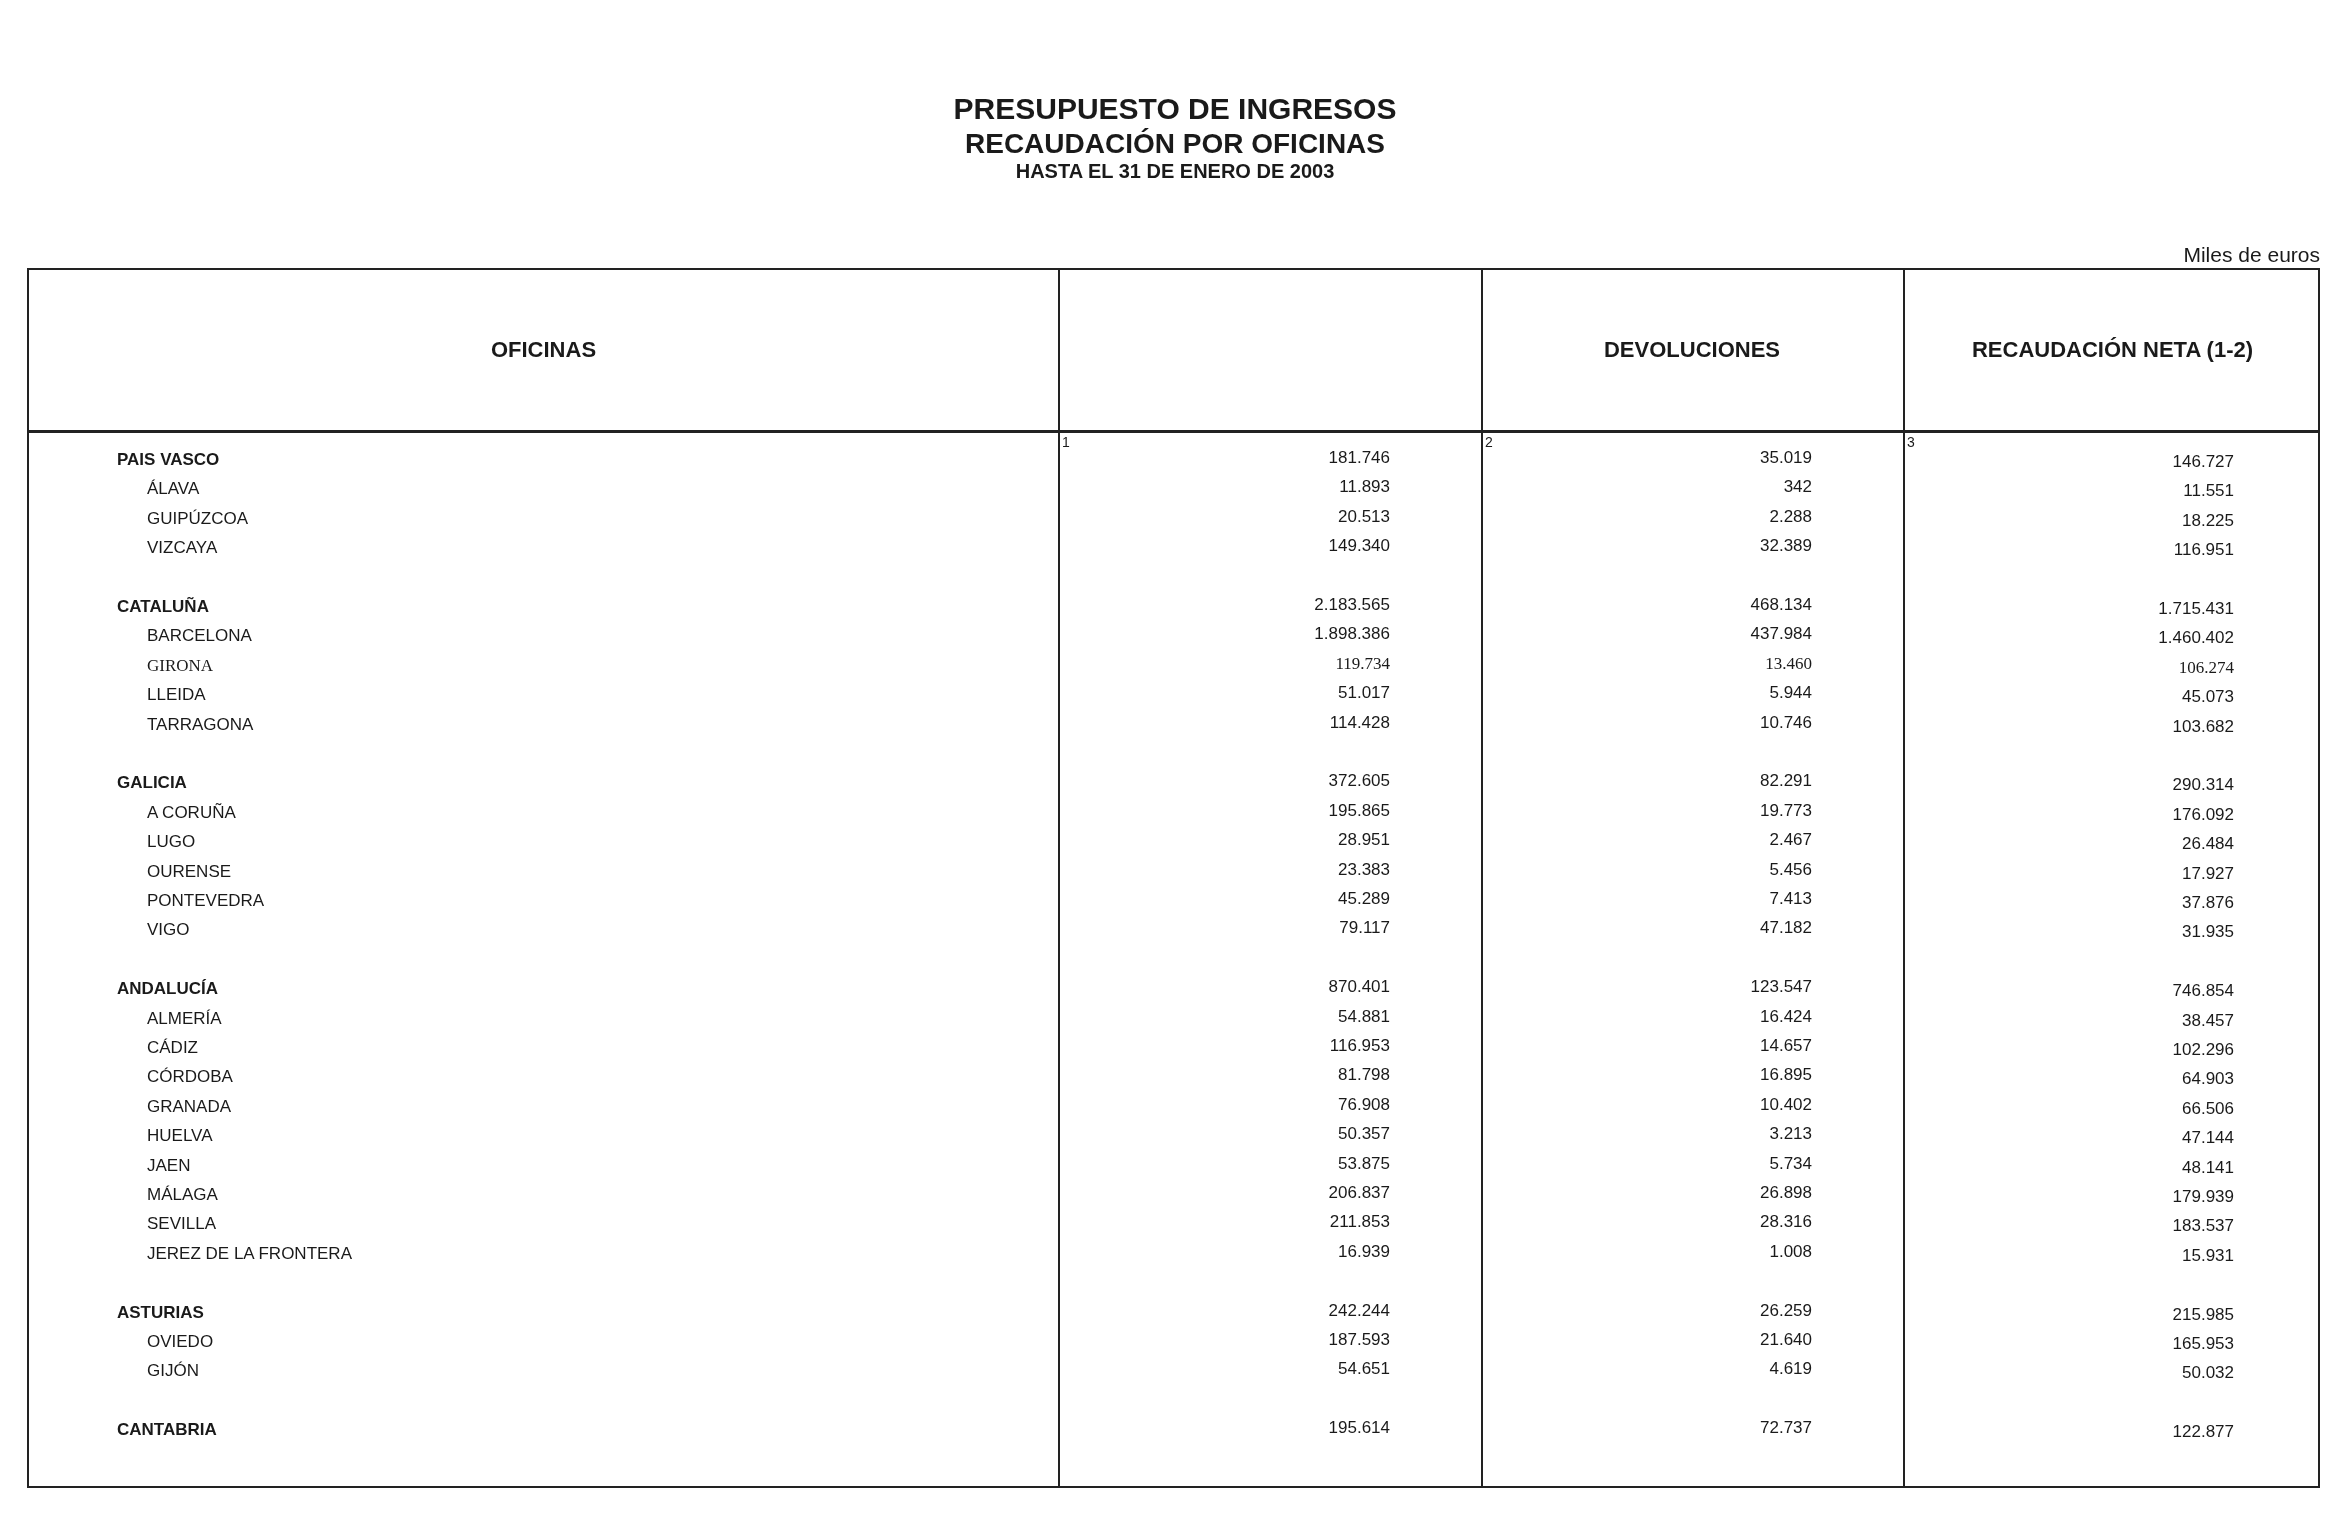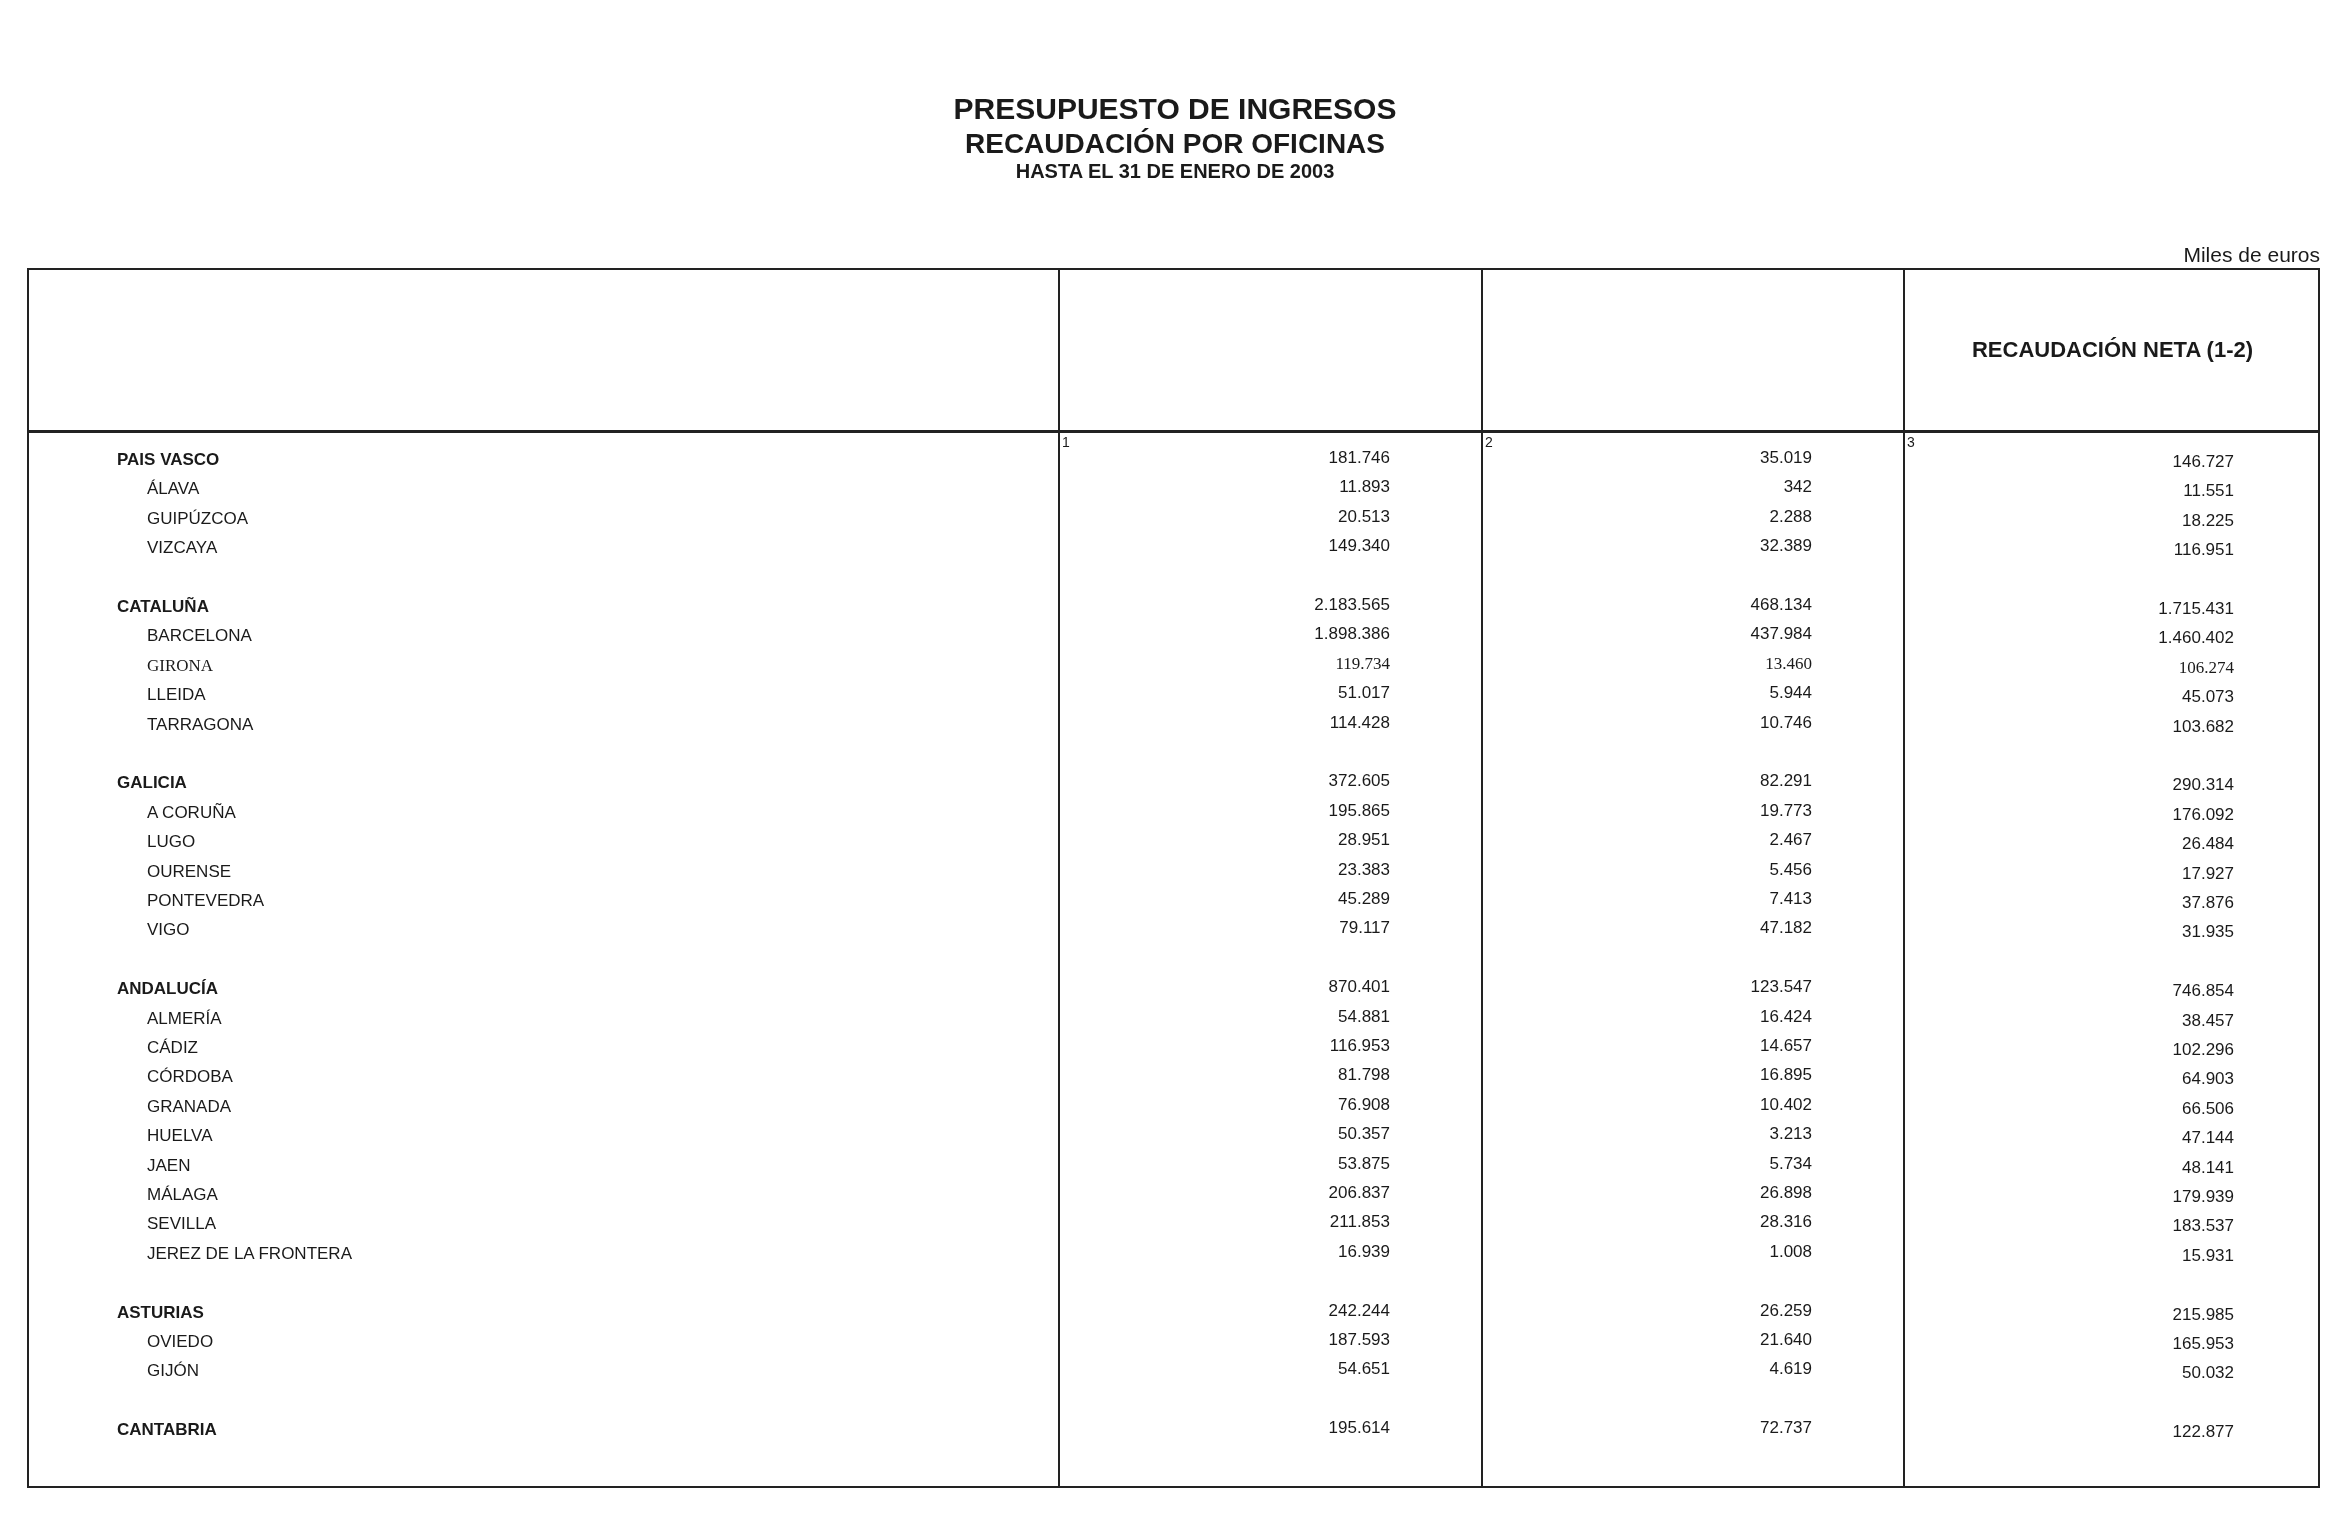--- a/index.html
+++ b/index.html
@@ -33,20 +33,22 @@
 <div class="title t2">RECAUDACIÓN POR OFICINAS</div>
 <div class="title t3">HASTA EL 31 DE ENERO DE 2003</div>
 <div class="units">Miles de euros</div>
 
 <div class="table">
   <div class="hline"></div>
   <div class="vline" style="left:1029px"></div>
   <div class="vline" style="left:1452px"></div>
   <div class="vline" style="left:1874px"></div>
 
+  <div class="hdr" style="left:0;width:1029px">OFICINAS</div>
+  <div class="hdr" style="left:1452px;width:422px">DEVOLUCIONES</div>
   <div class="hdr" style="left:1874px;width:419px">RECAUDACIÓN NETA (1-2)</div>
 
   <div class="colnum" style="left:1033px">1</div>
   <div class="colnum" style="left:1456px">2</div>
   <div class="colnum" style="left:1878px">3</div>
 
   <div id="rows">
       <div class="row region" style="top: 180px;">
         <span class="name">PAIS VASCO</span>
         <span class="num n1">181.746</span>

